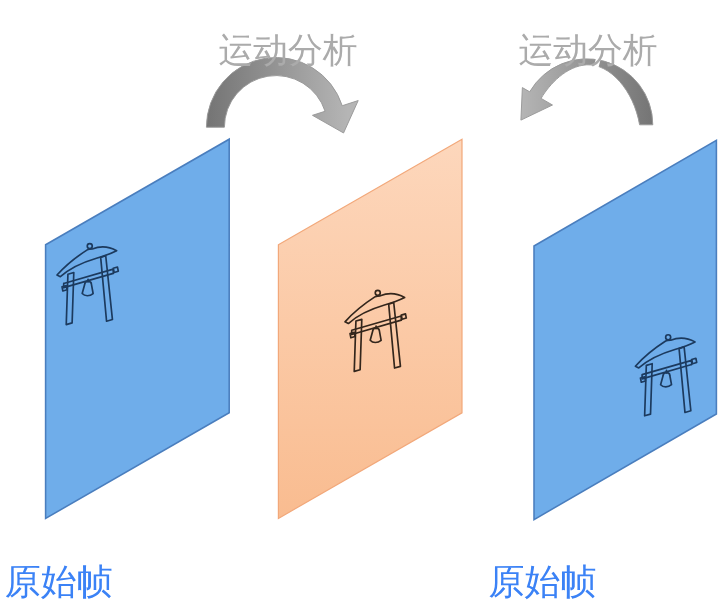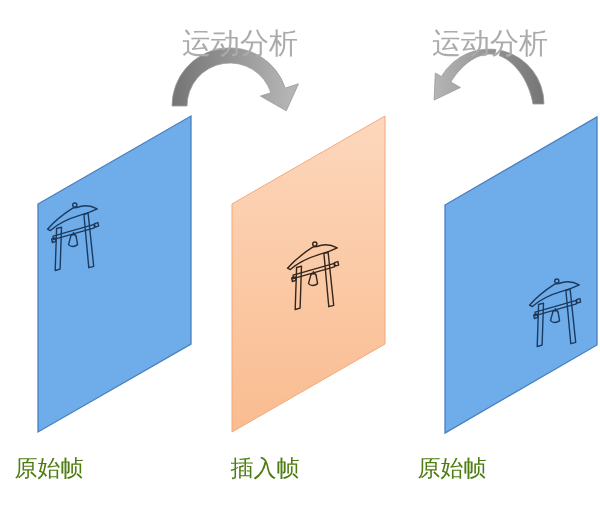--- a/index.html
+++ b/index.html
@@ -8,22 +8,22 @@
     font-family:"Liberation Sans", sans-serif;
   }
   .canvas svg{position:absolute;left:0;top:0;}
   .top-label{
     position:absolute;top:13px;transform:translateX(-50%);
     font-size:29px;line-height:1;color:#ABABAB;white-space:nowrap;
     letter-spacing:0px;
     margin-top:16px;
   }
   .bottom-label{
-    position:absolute;top:455px;transform:translateX(-50%);
-    font-size:23px;line-height:1.2;color:#4d7c0f;white-space:nowrap;
+    position:absolute;top:468px;transform:translateX(-50%);
+    font-size:30px;line-height:1.2;color:#3b82f6;white-space:nowrap;
   }
 </style>
 </head>
 <body>
 
 <div class="canvas">
 
   <svg width="600" height="511" viewBox="0 0 600 511">
     <defs>
       <linearGradient id="gradPeach" x1="0" y1="0" x2="0" y2="1">
@@ -63,15 +63,14 @@
     <path d="M172,106 A58,58 0 0 1 285.2,88.1 L298.5,83.8 L286.3,110.8 L260.4,96.1 L270.9,92.7 A43,43 0 0 0 187,106 Z" fill="url(#gradArrowL)" stroke-width="0.8" stroke="#999999"></path>
 
     <path d="M544,104 A55,55 0 0 0 441.4,76.5 L435.3,73 L434.1,100.1 L460.4,87.5 L450.9,82 C458,70 472,55 489,54 C508,53 528,75 533,104 Z" fill="url(#gradArrowR)" stroke-width="0.8" stroke="#999999"></path>
     <path d="M499.5,45.5 L495,62.5" stroke="#FFFFFF" stroke-width="4"></path>
   </svg>
 
   <div class="top-label" style="left:240px">运动分析</div>
   <div class="top-label" style="left:490px">运动分析</div>
 
   <div class="bottom-label" style="left:49px">原始帧</div>
-  <div class="bottom-label" style="left:265px">插入帧</div>
   <div class="bottom-label" style="left:452px">原始帧</div>
 </div>
 
 </body></html>

